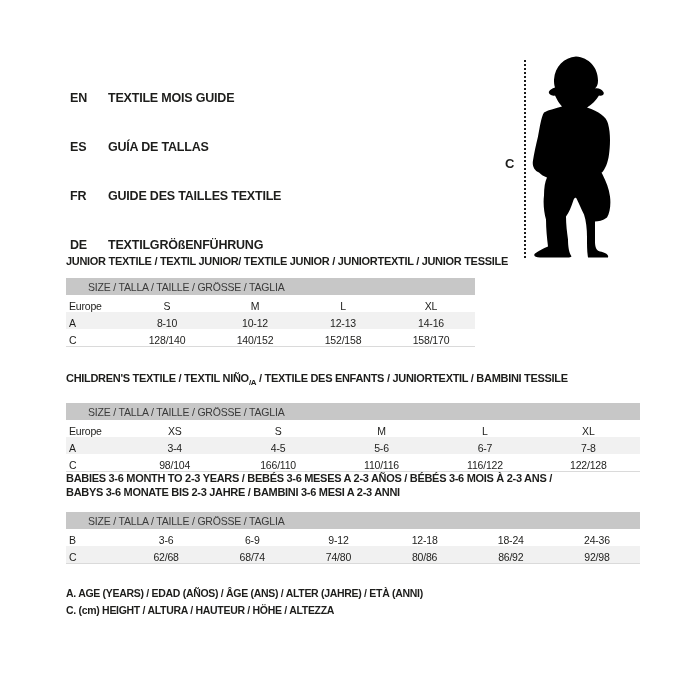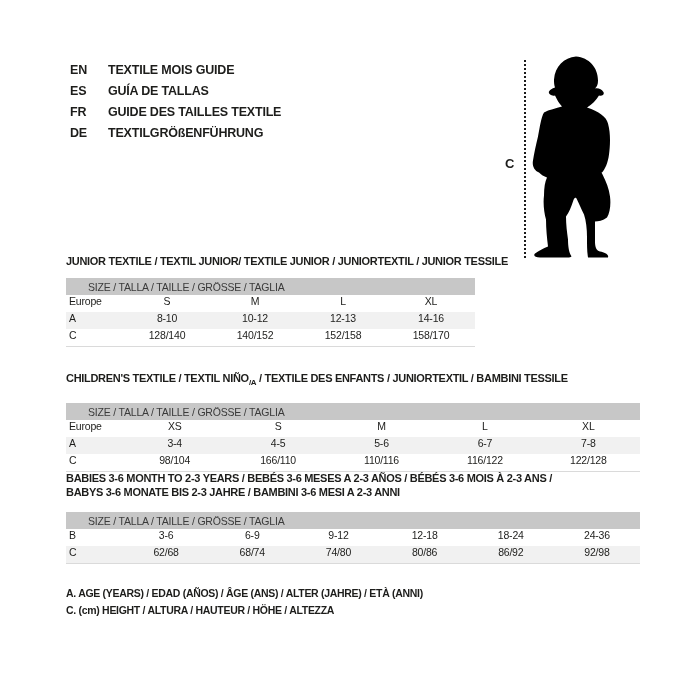--- a/index.html
+++ b/index.html
@@ -3,21 +3,21 @@
 <meta charset="utf-8">
 <style>
   html,body{margin:0;padding:0;background:#fff;}
   .canvas{
     position:relative;width:700px;height:700px;background:#ffffff;
     font-family:"Liberation Sans","DejaVu Sans",sans-serif;color:#1d1d1b;
     overflow:hidden;
   }
   
   .lang-block{position:absolute;left:70px;top:59px;}
-  .lang-row{display:flex;height:21px;align-items:center;font-size:12.5px;font-weight:bold;letter-spacing:-0.2px;}
+  .lang-row{display:flex;height:21px;align-items:center;font-size:12.5px;font-weight:bold;letter-spacing:-0.2px;margin-top:28px;}
   .lang-code{width:38px;}
   .lang-text{white-space:nowrap;}
 
   
   .baby-svg{position:absolute;left:532px;top:56px;}
   .dotline{position:absolute;left:524px;top:60px;height:198px;width:0;border-left:2px dotted #1b1b1b;}
   .c-label{position:absolute;left:505px;top:156px;font-size:13px;font-weight:bold;}
 
   
   .section{position:absolute;left:66px;}
@@ -25,21 +25,21 @@
   .s2{top:371px;width:574px;}
   .s3{top:471px;width:574px;}
   .tbl-title{font-size:11px;font-weight:bold;letter-spacing:-0.3px;line-height:14px;white-space:nowrap;}
   .sub{font-size:8px;vertical-align:sub;}
   .s1 .tbl{margin-top:10px;}
   .s2 .tbl{margin-top:13px;}
   .s3 .tbl{margin-top:13px;}
   .tbl{border-bottom:1px solid #dadada;}
   .thead{height:17px;background:#c7c7c7;display:flex;align-items:center;padding-left:22px;
          font-size:10.5px;letter-spacing:-0.2px;color:#3a3a3a;}
-  .trow{height:17px;display:flex;align-items:flex-start;font-size:10.5px;letter-spacing:-0.2px;}
+  .trow{height:17px;display:flex;align-items:flex-end;font-size:10.5px;letter-spacing:-0.2px;}
   .trow.stripe{background:#f1f1f1;}
   .tlabel{width:54px;padding-left:3px;}
   .tcell{flex:1;text-align:center;}
 
   
   .footnotes{position:absolute;left:66px;top:585px;}
   .fline{font-size:10.5px;font-weight:bold;letter-spacing:-0.3px;line-height:17px;white-space:nowrap;}
 </style>
 </head>
 <body>

